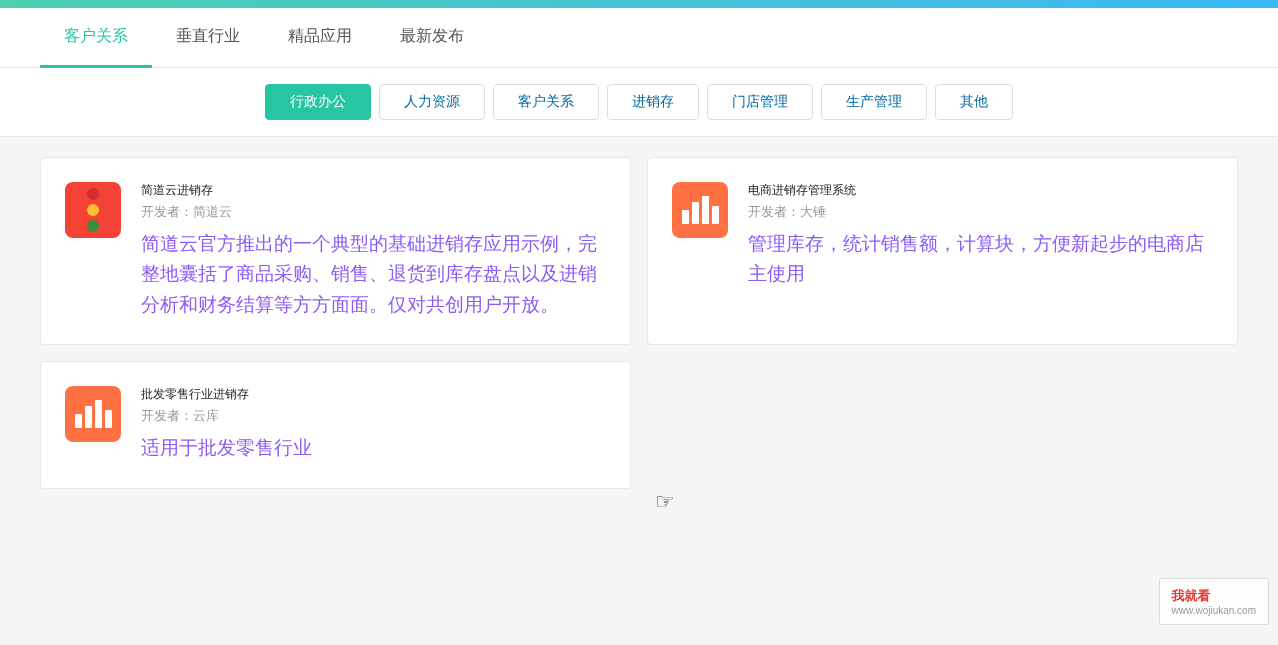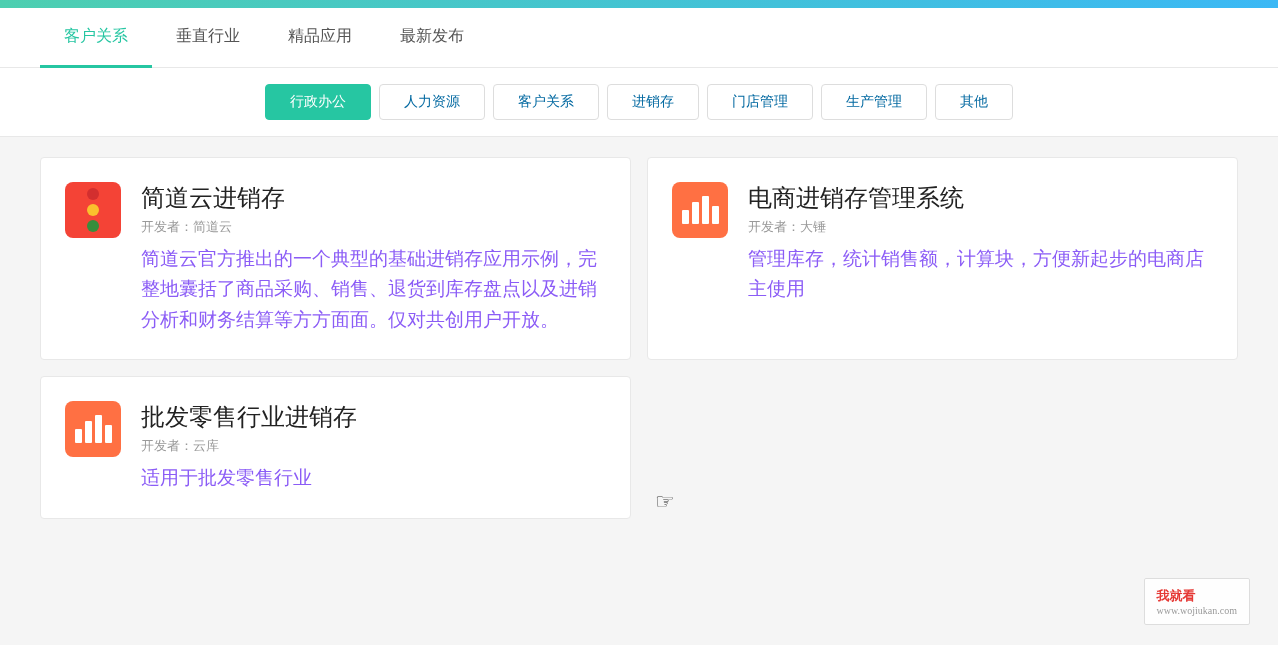--- a/index.html
+++ b/index.html
@@ -98,21 +98,21 @@
     .app-icon.red { background: #f44336; }
     .app-icon.orange { background: #ff7043; }
     .app-icon.teal { background: #26c6a2; }
 
     .app-info {
       flex: 1;
       overflow: hidden;
     }
 
     .app-name {
-      font-size: 24px;
+      font-size: 12px;
       font-weight: 500;
       color: #222;
       margin-bottom: 4px;
     }
 
     .app-developer {
       font-size: 13px;
       color: #999;
       margin-bottom: 8px;
     }
@@ -152,30 +152,29 @@
     }
     .bar {
       width: 7px;
       background: #fff;
       border-radius: 1px;
     }
 
     .watermark {
       position: fixed;
       bottom: 20px;
-      right: 28px;
+      right: 9px;
       background: rgba(255,255,255,0.9);
       border: 1px solid #ddd;
       padding: 8px 12px;
       font-size: 13px;
       color: #e53935;
       font-weight: bold;
       z-index: 999;
       border-radius: 2px;
-      font-family: Liberation Serif, serif;
     }
 
     .watermark-sub {
       font-size: 10px;
       color: #999;
       font-weight: normal;
       display: block;
       text-align: center;
     }
 

